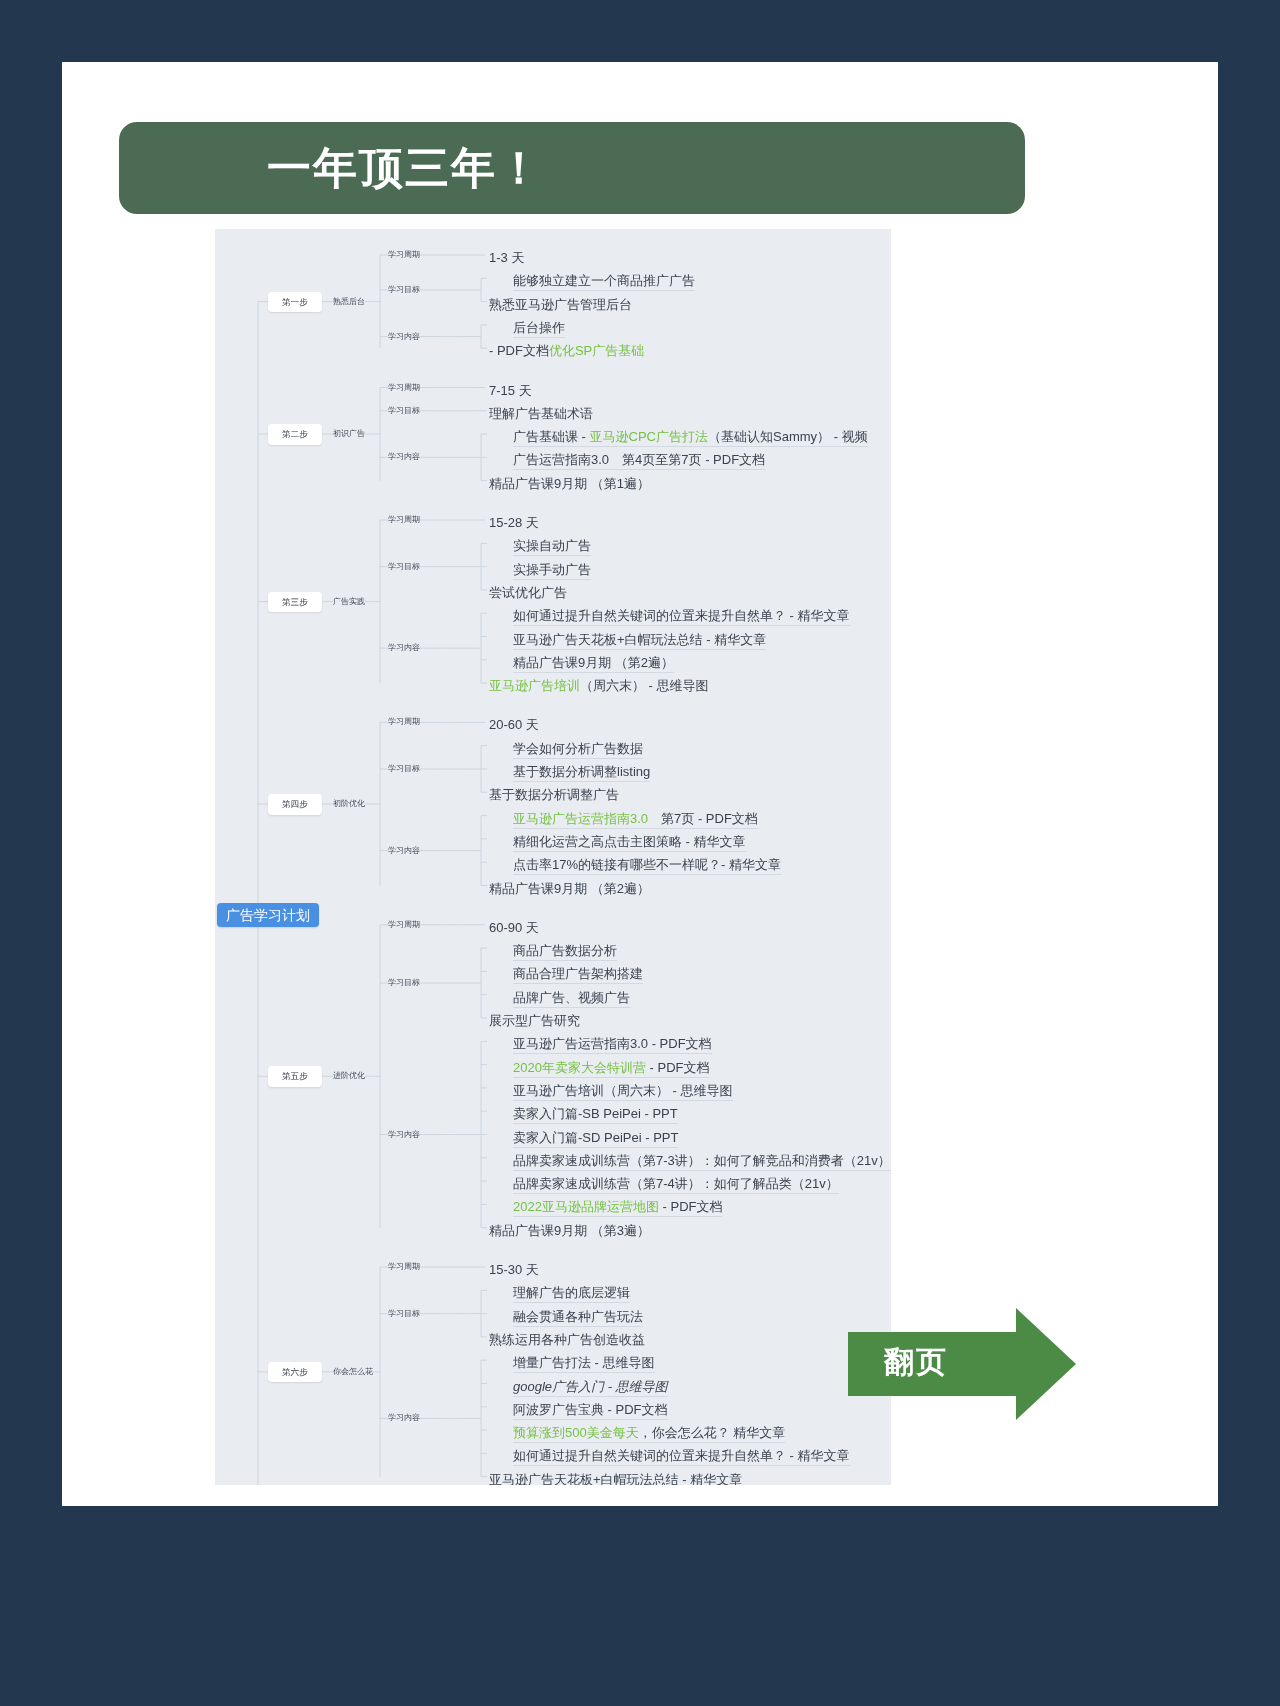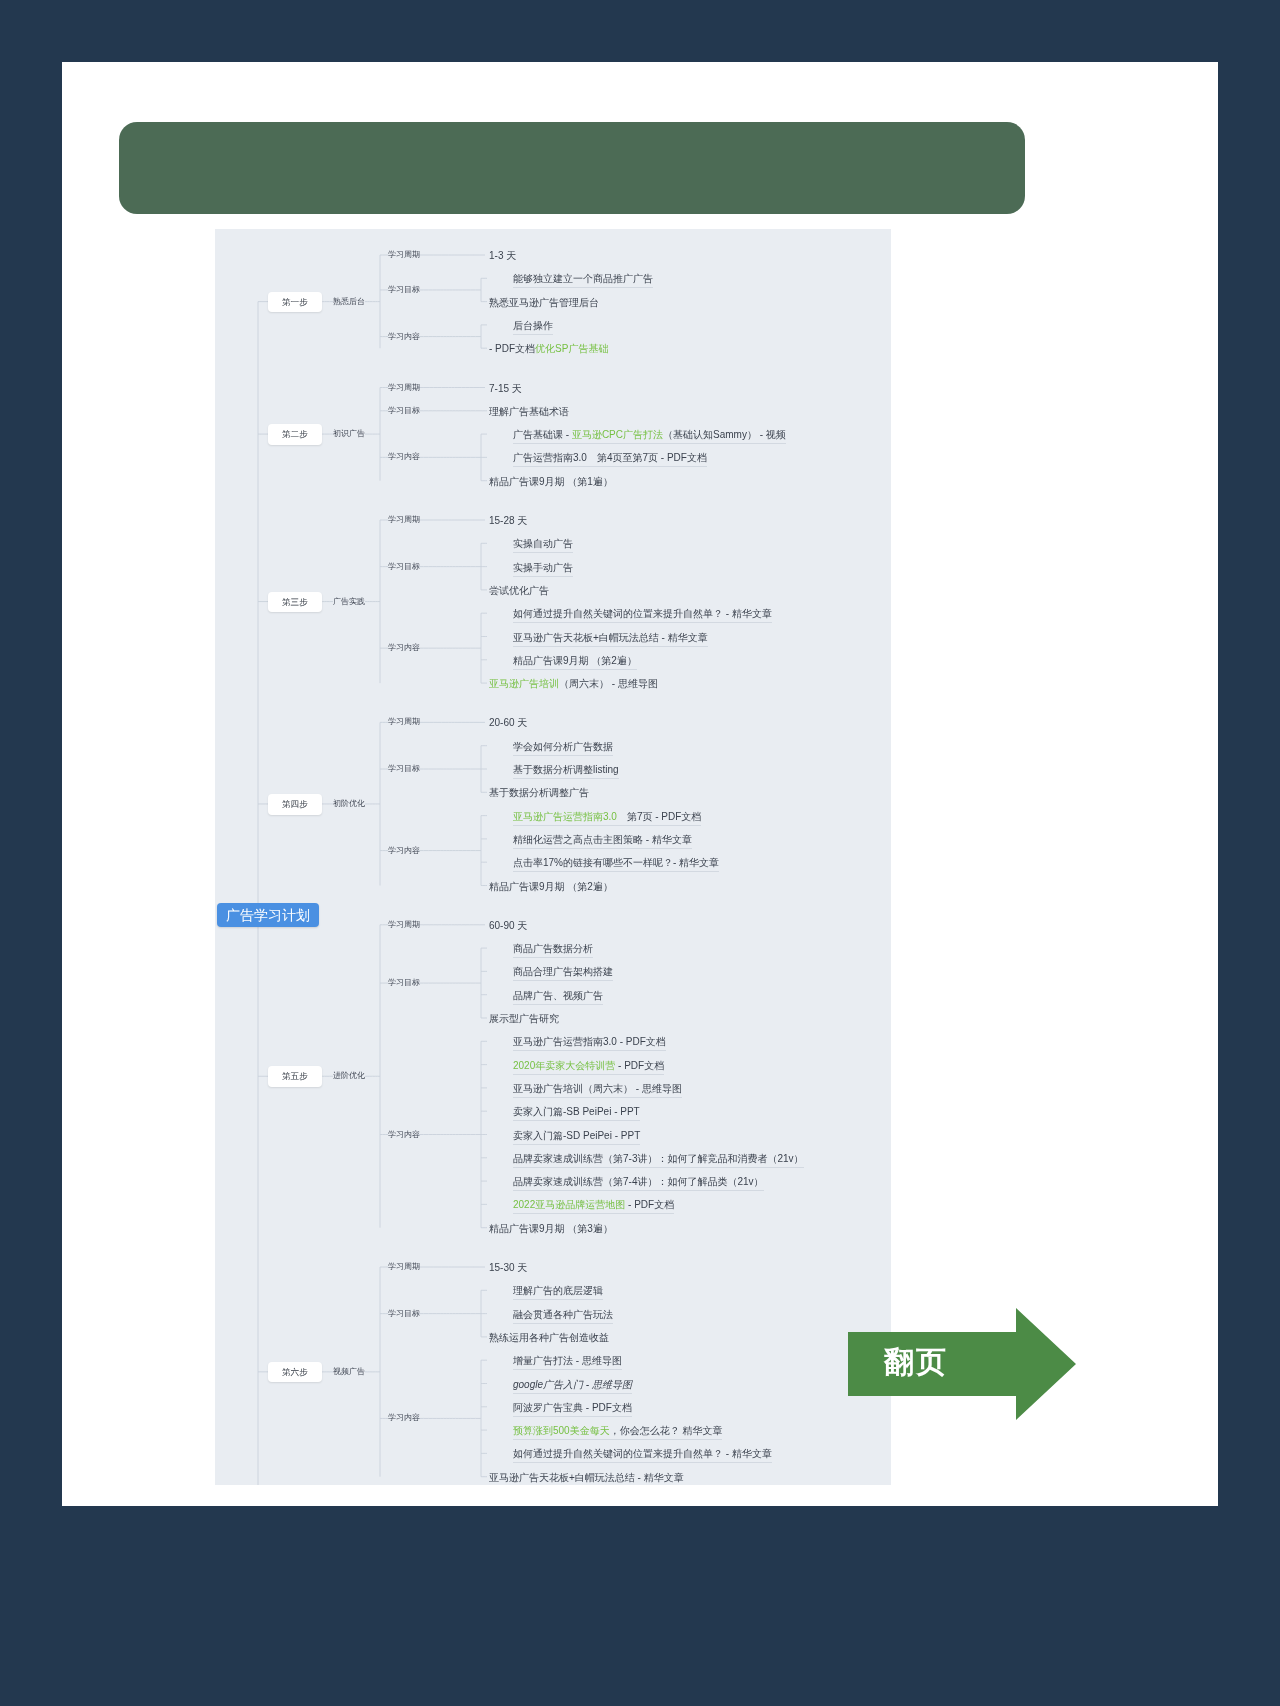--- a/index.html
+++ b/index.html
@@ -72,21 +72,21 @@
     background: #ffffff;
     border-radius: 4px;
     padding: 6px 14px;
     font-size: 8.6px;
     color: #2f3640;
     box-shadow: 0 1px 2px rgba(0,0,0,.10);
   }
   .stage { font-size: 8px; color: #404754; }
   .cat   { font-size: 8px; color: #404754; }
   .leaf {
-    font-size: 10px;
+    font-size: 13px;
     color: #3b424e;
     padding-bottom: 3px;
   }
   .leaf.ul { border-bottom: 1px solid #d3d9e1; margin-left: 24px; }
   .hl { color: #76c043; }
 
   
   .flip {
     position: absolute;
     left: 786px; top: 1246px;
@@ -101,20 +101,21 @@
     color: #ffffff;
     letter-spacing: 2px;
   }
 </style>
 </head>
 <body>
 
 <div class="page">
 
   <div class="title-banner">
+    <span class="title-sub">一年顶三年！</span>
   </div>
 
   <div class="map">
     <div class="map-inner" id="map-inner">
       <svg class="links" id="link-layer">
           <path d="M165,26 L165,119.2" fill="none" stroke="#c9d1db" stroke-width="0.9"></path>
           <path d="M150,72.6 C157.5,72.6 157.5,72.6 165,72.6" fill="none" stroke="#c9d1db" stroke-width="0.9"></path>
           <path d="M165,26 C169,26 169,26 173,26" fill="none" stroke="#c9d1db" stroke-width="0.9"></path>
           <path d="M165,60.949999999999996 C169,60.949999999999996 169,60.949999999999996 173,60.949999999999996" fill="none" stroke="#c9d1db" stroke-width="0.9"></path>
           <path d="M165,107.54999999999998 C169,107.54999999999998 169,107.54999999999998 173,107.54999999999998" fill="none" stroke="#c9d1db" stroke-width="0.9"></path>
@@ -307,21 +308,21 @@
         <div class="node leaf" style="left: 274px; top: 1103.9px;">熟练运用各种广告创造收益</div>
         <div class="node cat" style="left: 173px; top: 1080.6px;">学习目标</div>
         <div class="node leaf ul" style="left: 274px; top: 1127.2px;">增量广告打法 - 思维导图</div>
         <div class="node leaf ul" style="left: 274px; top: 1150.5px; font-style: italic;">google广告入门 - 思维导图</div>
         <div class="node leaf ul" style="left: 274px; top: 1173.8px;">阿波罗广告宝典 - PDF文档</div>
         <div class="node leaf ul" style="left: 274px; top: 1197.1px;"><span class="hl">预算涨到500美金每天</span>，你会怎么花？ 精华文章</div>
         <div class="node leaf ul" style="left: 274px; top: 1220.4px;">如何通过提升自然关键词的位置来提升自然单？ - 精华文章</div>
         <div class="node leaf" style="left: 274px; top: 1243.7px;">亚马逊广告天花板+白帽玩法总结 - 精华文章</div>
         <div class="node cat" style="left: 173px; top: 1185.45px;">学习内容</div>
         <div class="node step" style="left: 53px; top: 1132.85px;">第六步</div>
-        <div class="node stage" style="left: 118px; top: 1138.85px;">视频广告</div>
+        <div class="node stage" style="left: 118px; top: 1138.85px;">你会怎么花</div>
         <div class="node root" style="left: 2px; top: 673.8px;">广告学习计划</div>
       </div>
   </div>
 
   <div class="flip">
     <svg width="228" height="112" viewBox="0 0 228 112">
       <path d="M0,24 L168,24 L168,0 L228,56 L168,112 L168,88 L0,88 Z" fill="#4c8b46"></path>
     </svg>
     <span class="flip-label">翻页</span>
   </div>

